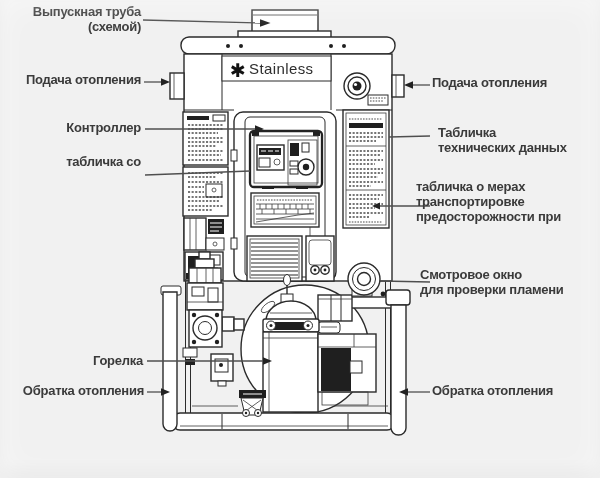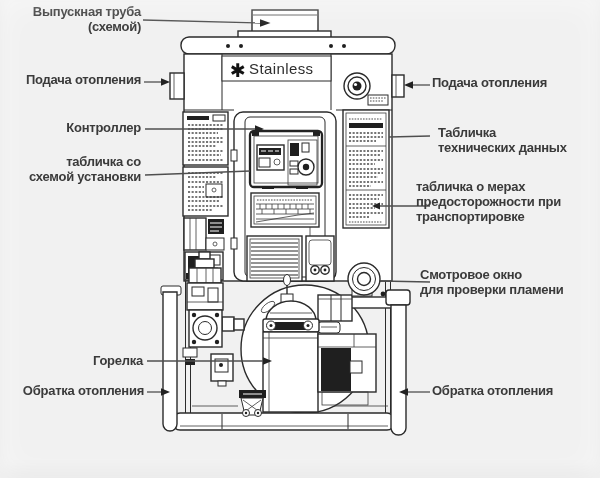--- a/index.html
+++ b/index.html
@@ -340,21 +340,20 @@
   <div class="label r" style="right:459px;top:73px">
     <div>Подача отопления</div>
   </div>
 
   <div class="label r" style="right:459px;top:121px">
     <div>Контроллер</div>
   </div>
 
   <div class="label r" style="right:459px;top:155px">
     <div>табличка со</div>
-    <div>схемой установки</div>
   </div>
 
   <div class="label r" style="right:457px;top:354px">
     <div>Горелка</div>
   </div>
 
   <div class="label r" style="right:456px;top:384px">
     <div>Обратка отопления</div>
   </div>
 
@@ -362,22 +361,22 @@
     <div>Подача отопления</div>
   </div>
 
   <div class="label" style="left:438px;top:126px">
     <div>Табличка</div>
     <div>технических данных</div>
   </div>
 
   <div class="label" style="left:416px;top:180px">
     <div>табличка о мерах</div>
+    <div>транспортировке</div>
     <div>предосторожности при</div>
-    <div>транспортировке</div>
   </div>
 
   <div class="label" style="left:420px;top:268px">
     <div>Смотровое окно</div>
     <div>для проверки пламени</div>
   </div>
 
   <div class="label" style="left:432px;top:384px">
     <div>Обратка отопления</div>
   </div>

